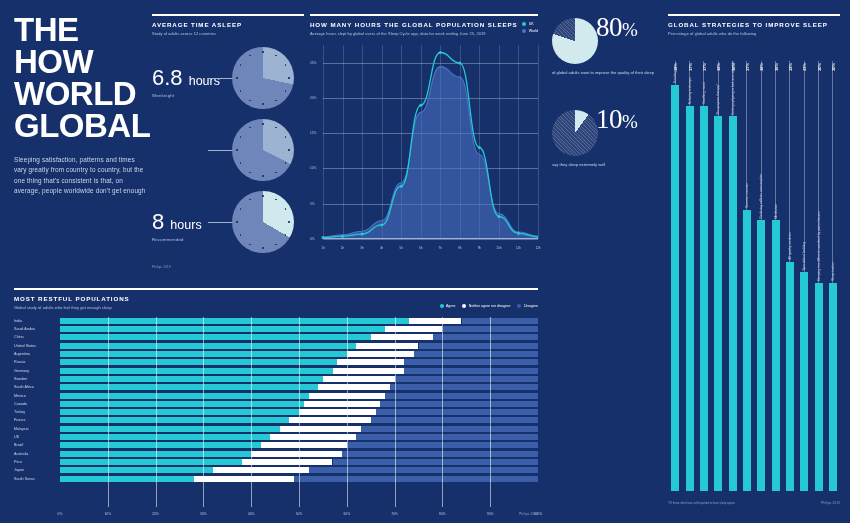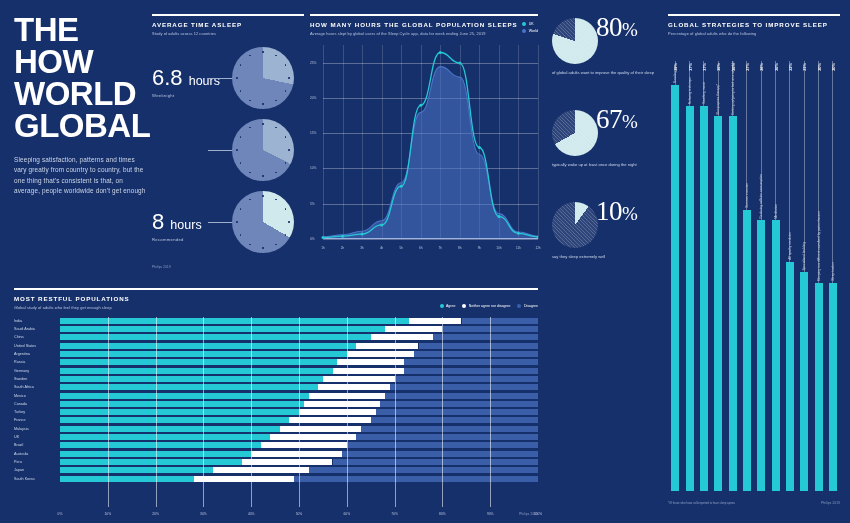--- a/index.html
+++ b/index.html
@@ -262,25 +262,20 @@
       </div>
   </div>
 
   <div class="panel" id="stats">
       <div class="stat">
         <div class="stat-circle" style="background:repeating-linear-gradient(45deg, rgba(255,255,255,.20) 0 .8px, transparent .8px 2.6px), conic-gradient(#cfe9ec 0deg 288.0deg, rgba(255,255,255,.10) 288.0deg 360deg)"></div>
         <div class="stat-num">80<span class="pc">%</span></div>
         <div class="stat-desc">of global adults want to improve the quality of their sleep</div>
       </div>
       <div class="stat">
-        <div class="stat-circle" style="background:repeating-linear-gradient(45deg, rgba(255,255,255,.20) 0 .8px, transparent .8px 2.6px), conic-gradient(#cfe9ec 0deg 241.2deg, rgba(255,255,255,.10) 241.2deg 360deg)"></div>
-        <div class="stat-num">67<span class="pc">%</span></div>
-        <div class="stat-desc">typically wake up at least once during the night</div>
-      </div>
-      <div class="stat">
         <div class="stat-circle" style="background:repeating-linear-gradient(45deg, rgba(255,255,255,.20) 0 .8px, transparent .8px 2.6px), conic-gradient(#cfe9ec 0deg 36.0deg, rgba(255,255,255,.10) 36.0deg 360deg)"></div>
         <div class="stat-num">10<span class="pc">%</span></div>
         <div class="stat-desc">say they sleep extremely well</div>
       </div>
     </div>
 
   <div class="panel" id="strategies">
     <div class="panel-rule"></div>
     <div class="panel-title">GLOBAL STRATEGIES TO IMPROVE SLEEP</div>
     <div class="panel-sub">Percentage of global adults who do the following</div>

